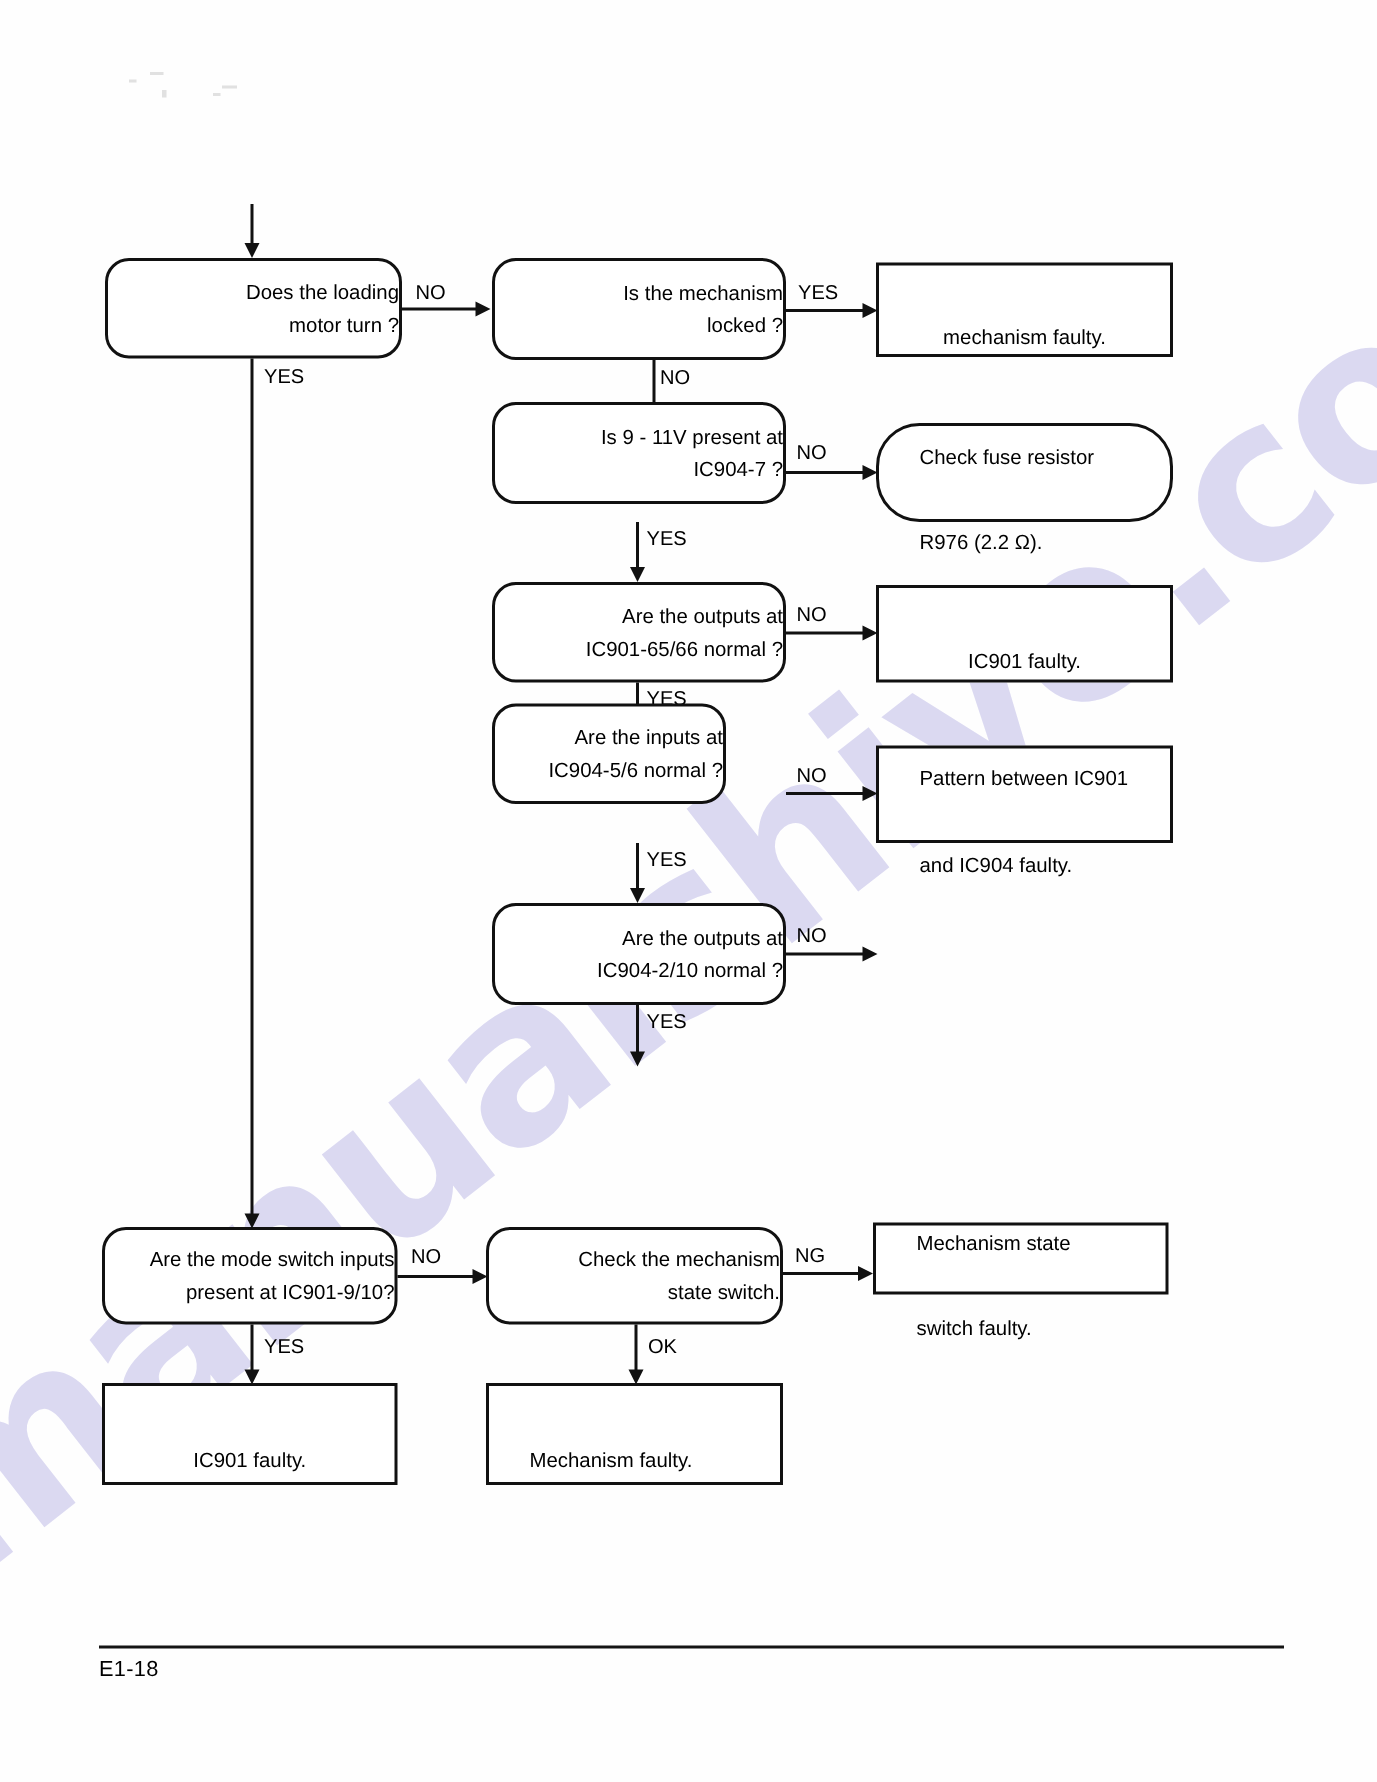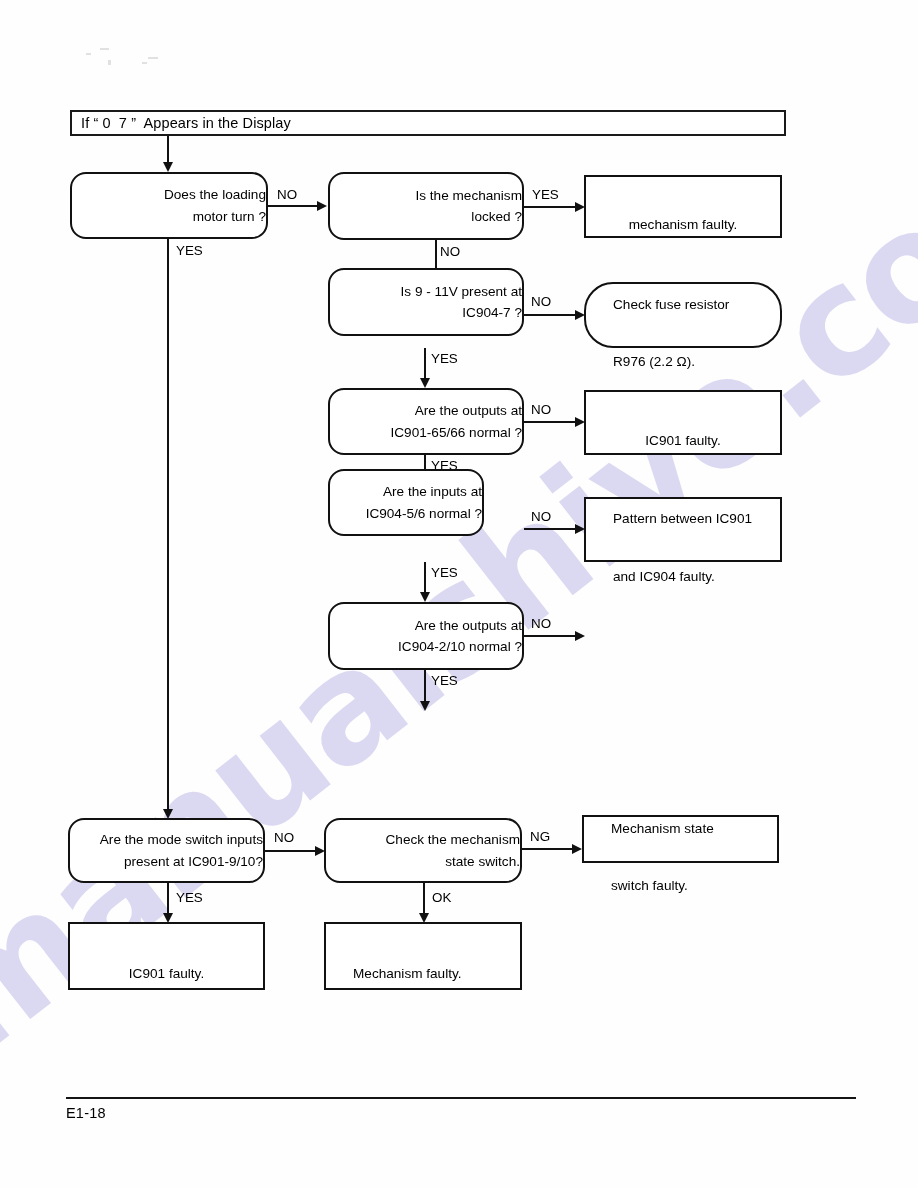--- a/index.html
+++ b/index.html
@@ -157,23 +157,20 @@
   <span class="speckle" style="left:86px;  top:53px;  width:5px; height:2px;"></span>
   <span class="speckle" style="left:100px; top:48px;  width:9px; height:2px;"></span>
   <span class="speckle" style="left:108px; top:60px;  width:3px; height:5px;"></span>
   <span class="speckle" style="left:148px; top:57px;  width:10px;height:2px;"></span>
   <span class="speckle" style="left:142px; top:62px;  width:5px; height:2px;"></span>
 
   <div id="watermark">manualshive.com</div>
 
   <div id="content">
 
-    <div id="title-banner">
-      <span class="txt">If “ 0  7 ”  Appears in the Display</span>
-    </div>
 
     <div class="vline" style="left:167px; top:136px; height:28px;"></div>
     <div class="arrow-down" style="left:162.5px; top:162px;"></div>
 
     <div class="node decision" style="left:70px; top:172px; width:198px; height:67px;">
       <span class="line">Does the loading</span>
       <span class="line">motor turn ?</span>
     </div>
 
     <div class="hline" style="left:268px; top:205px; width:50px;"></div>

